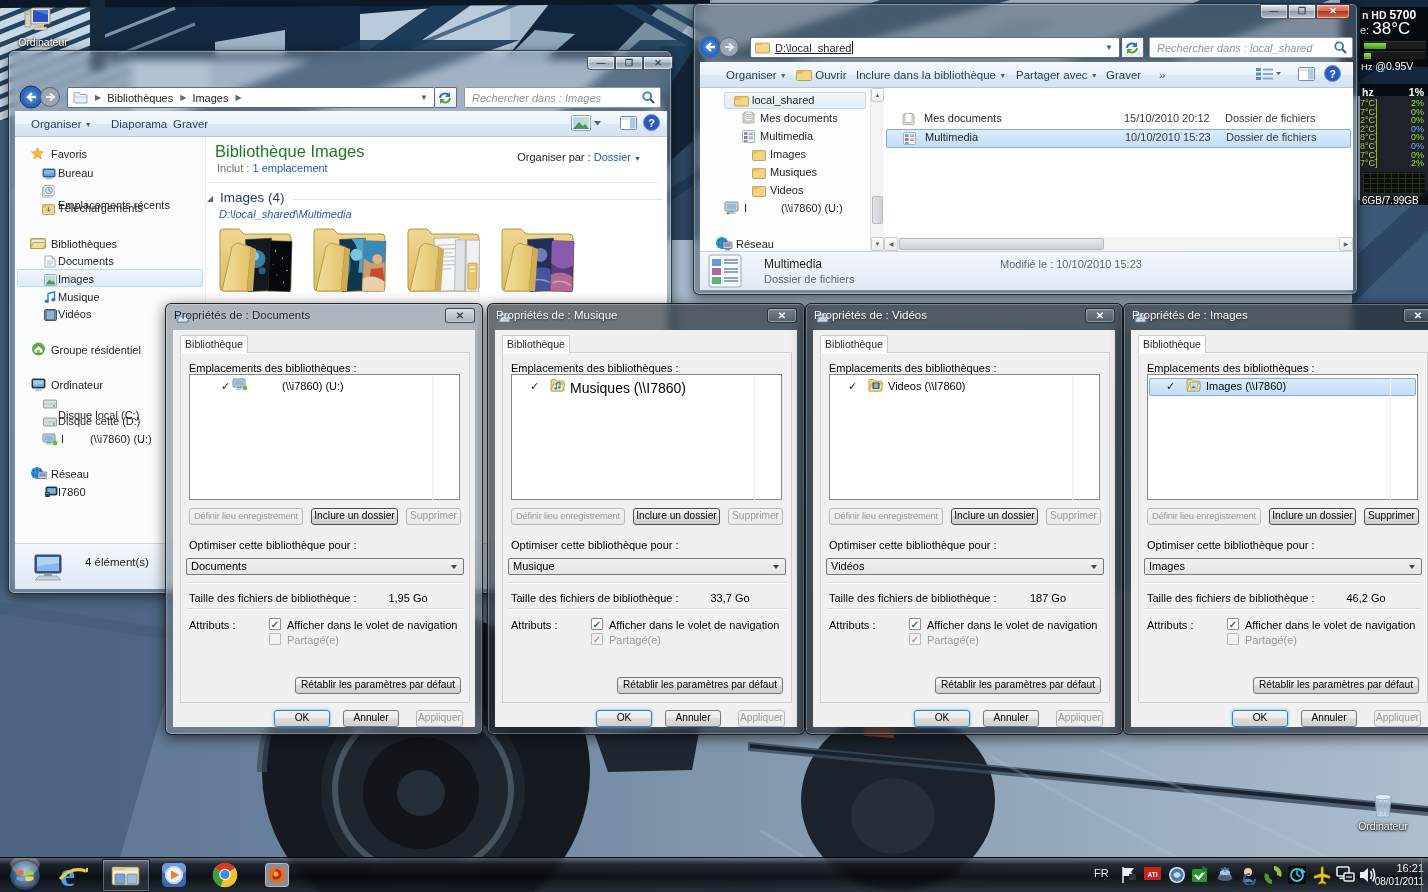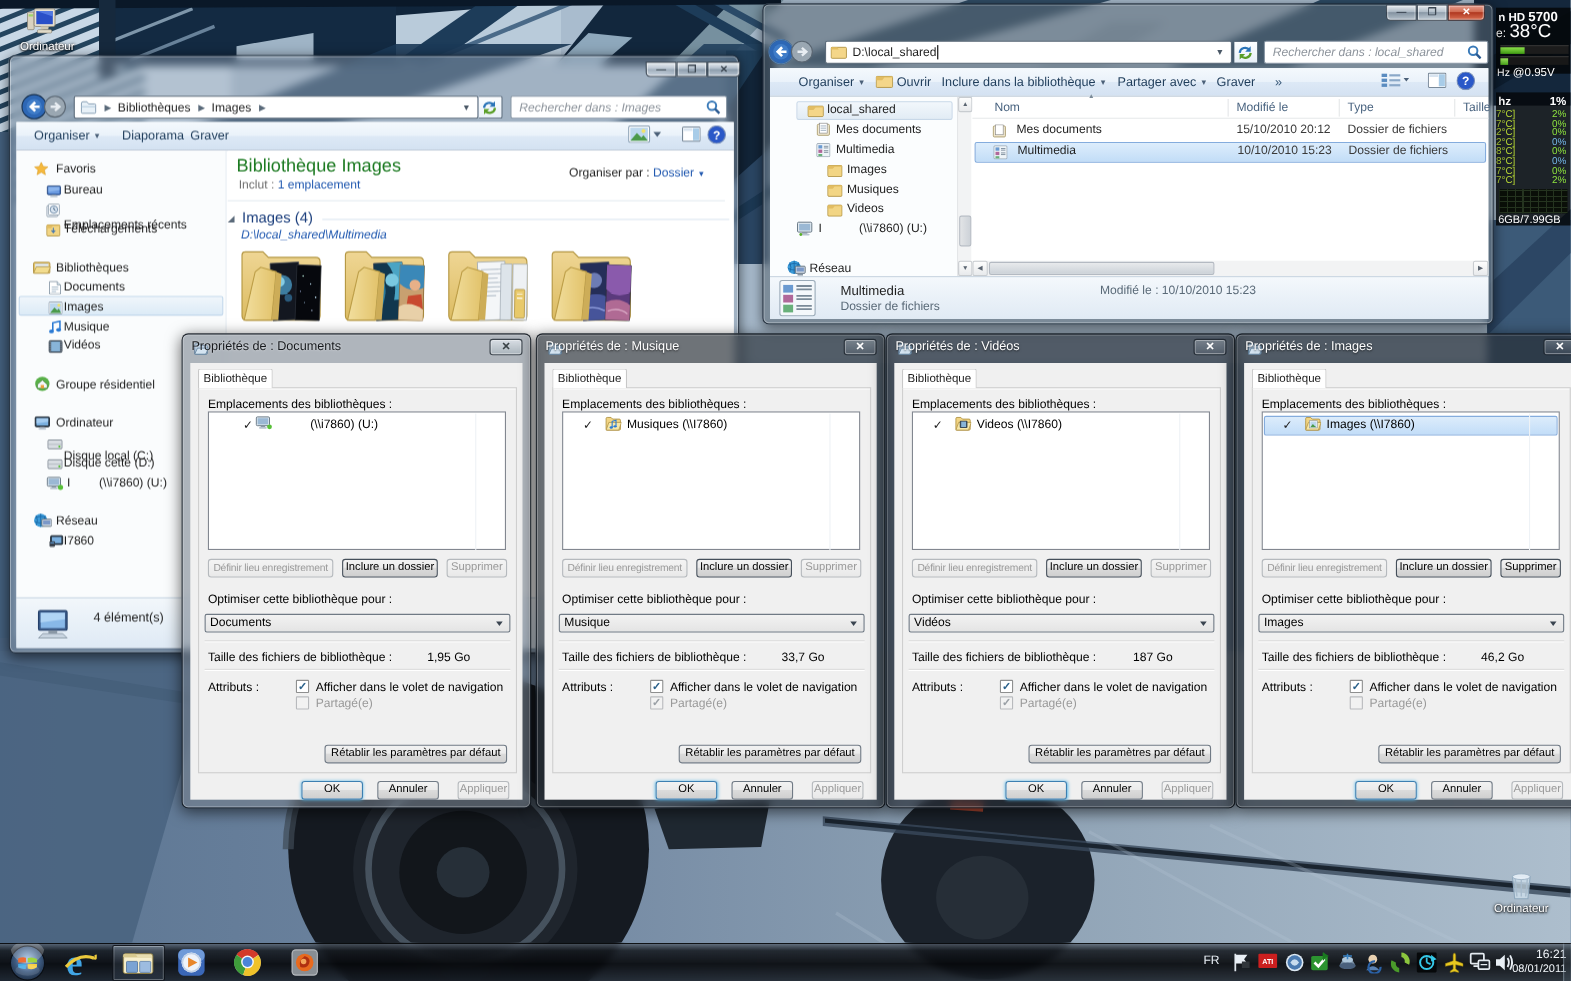--- a/index.html
+++ b/index.html
@@ -176,21 +176,21 @@
   <path d="M12 5 a7 7 0 0 1 0 14 a7 7 0 0 1 0 -14" fill="#3f7cc8"></path>
   <path d="M17 12 L9.5 12 M13 8 L9 12 L13 16" stroke="#fff" stroke-width="2.4" fill="none"></path>
   <circle cx="31" cy="12" r="9.5" fill="#9aa7b2" stroke="#5a6672" stroke-width="1"></circle>
   <path d="M27 12 L34 12 M31 8.5 L35 12 L31 15.5" stroke="#e8edf2" stroke-width="2.2" fill="none"></path>
  </svg>
  <div class="field" style="left:56px;top:33px;width:370px;height:21px;">
   <svg width="15" height="13" viewBox="0 0 15 13" style="margin-left:4px;">
           <rect x="0.5" y="2" width="14" height="10" rx="1" fill="#f4d689" stroke="#b09242" stroke-width="0.8"></rect>
           <path d="M0.5 4 L0.5 3 A1 1 0 0 1 1.5 2 L6 2 L7.5 4Z" fill="#e2bd62"></path>
         </svg>
-  <span style="margin-left:5px;">D:\local_shared</span>
+  <span style="margin-left:5px;text-decoration:underline;">D:\local_shared</span>
         <span style="display:inline-block;width:1px;height:13px;background:#000;margin-left:1px;"></span>
   <span style="position:absolute;right:6px;color:#4a5866;font-size:8px;">▼</span>
  </div>
  <div style="position:absolute;left:428px;top:33px;width:22px;height:21px;background:linear-gradient(#fdfeff,#e8f0f8);border:1px solid #5c6b7a;border-left:none;border-radius:0 2px 2px 0;">
   <svg width="14" height="14" viewBox="0 0 14 14" style="margin:3px 0 0 3px;">
           <path d="M2 7 a5 5 0 0 1 9 -2.5" stroke="#2a74b8" stroke-width="2" fill="none"></path>
           <path d="M12 1 L12 6 L7 6Z" fill="#2a74b8"></path>
           <path d="M12 7 a5 5 0 0 1 -9 2.5" stroke="#5a9e28" stroke-width="2" fill="none"></path>
           <path d="M2 13 L2 8 L7 8Z" fill="#5a9e28"></path>
         </svg>
@@ -289,30 +289,20 @@
    <span style="position:absolute;left:36px;top:150px;">Réseau</span>
   </div>
 
   <div style="position:absolute;left:170px;top:26px;width:13px;height:163px;background:#f2f3f4;border-left:1px solid #e4e6e8;">
    <div style="position:absolute;top:0;left:0;width:13px;height:14px;background:linear-gradient(#fdfdfd,#e8eaec);border:1px solid #c8ccd0;border-radius:2px;text-align:center;font-size:6px;color:#5a6470;line-height:13px;">▲</div>
    <div style="position:absolute;top:108px;left:1px;width:11px;height:28px;background:linear-gradient(90deg,#e2e4e6,#cdd2d8);border:1px solid #b4bac2;border-radius:2px;"></div>
    <div style="position:absolute;bottom:0;left:0;width:13px;height:14px;background:linear-gradient(#fdfdfd,#e8eaec);border:1px solid #c8ccd0;border-radius:2px;text-align:center;font-size:6px;color:#5a6470;line-height:13px;">▼</div>
   </div>
 
   <div style="position:absolute;left:184px;top:26px;width:469px;height:163px;background:#fff;font-size:11px;color:#1e1e1e;">
-   <div style="position:absolute;left:0;top:0;width:469px;height:20px;border-bottom:1px solid #e8eaec;color:#4a6480;">
-    <span style="position:absolute;left:20px;top:4px;">Nom</span>
-    <span style="position:absolute;left:240px;top:4px;">Modifié le</span>
-    <span style="position:absolute;left:341px;top:4px;">Type</span>
-    <span style="position:absolute;left:446px;top:4px;">Taille</span>
-    <span style="position:absolute;left:105px;top:-3px;font-size:6px;color:#7a8a98;">▲</span>
-    <div style="position:absolute;left:232px;top:2px;width:1px;height:16px;background:#e4e6e8;"></div>
-    <div style="position:absolute;left:333px;top:2px;width:1px;height:16px;background:#e4e6e8;"></div>
-    <div style="position:absolute;left:438px;top:2px;width:1px;height:16px;background:#e4e6e8;"></div>
-   </div>
    <div style="position:absolute;left:2px;top:22px;width:465px;height:19px;">
     <svg width="14" height="13" viewBox="0 0 14 13" style="position:absolute;left:16px;top:3px;">
               <rect x="1" y="1.5" width="11" height="10" rx="1" fill="#f0e8d0" stroke="#a89a6a" stroke-width="0.8"></rect>
               <rect x="3" y="0.5" width="7" height="9" fill="#fff" stroke="#8a8a8a" stroke-width="0.6"></rect>
             </svg>
     <span style="position:absolute;left:38px;top:2px;">Mes documents</span>
     <span style="position:absolute;left:238px;top:2px;color:#3a3a3a;">15/10/2010 20:12</span>
     <span style="position:absolute;left:339px;top:2px;color:#3a3a3a;">Dossier de fichiers</span>
    </div>
    <div style="position:absolute;left:2px;top:41px;width:465px;height:19px;background:linear-gradient(#ddedfc,#c2ddf7);border:1px solid #84acdd;border-radius:2px;">
@@ -690,21 +680,21 @@
 
    <div style="position:absolute;left:242px;top:1px;width:1px;height:124px;background:#eef2f6;"></div>
    <span style="position:absolute;left:18px;top:5px;font-size:11px;color:#222;">✓</span>
    <svg width="15" height="14" viewBox="0 0 15 14" style="position:absolute;left:38px;top:3px;">
             <path d="M1 4 L1 2.5 Q1 1.5 2 1.5 L5.5 1.5 L7 3 L13 3 Q14 3 14 4 L14 12 Q14 13 13 13 L2 13 Q1 13 1 12Z" fill="#f2d584" stroke="#b09242" stroke-width="0.8"></path>
             <path d="M1 13 L3.5 6 L15 6 L12.5 13Z" fill="#f7e7a8" stroke="#b09242" stroke-width="0.7"></path>
             <path d="M6.5 10.5 L6.5 5 L10 4 L10 9" stroke="#2a7ad4" stroke-width="1" fill="none"></path>
             <ellipse cx="5.7" cy="10.6" rx="1.5" ry="1.1" fill="#2a7ad4"></ellipse>
             <ellipse cx="9.2" cy="9.6" rx="1.5" ry="1.1" fill="#2a7ad4"></ellipse>
           </svg>
-   <span style="position:absolute;left:58px;top:5px;font-size:11px;color:#000;">Musiques (\\I7860)</span>
+   <span style="position:absolute;left:58px;top:5px;font-size:14px;color:#000;">Musiques (\\I7860)</span>
   </div>
   <div class="btn dis" style="left:16px;top:178px;width:114px;font-size:9.4px;letter-spacing:-0.2px;">Définir lieu enregistrement</div>
   <div class="btn dk" style="left:138px;top:178px;width:87px;">Inclure un dossier</div>
   <div class="btn dis" style="left:233px;top:178px;width:55px;">Supprimer</div>
   <div class="lbl" style="left:16px;top:209px;">Optimiser cette bibliothèque pour :</div>
   <div class="combo">Musique</div>
   <div class="hsep" style="top:252px;"></div>
   <div class="lbl" style="left:16px;top:262px;">Taille des fichiers de bibliothèque :</div>
   <div class="lbl" style="left:200px;top:262px;width:70px;text-align:center;">33,7 Go</div>
   <div class="hsep" style="top:278px;"></div>

